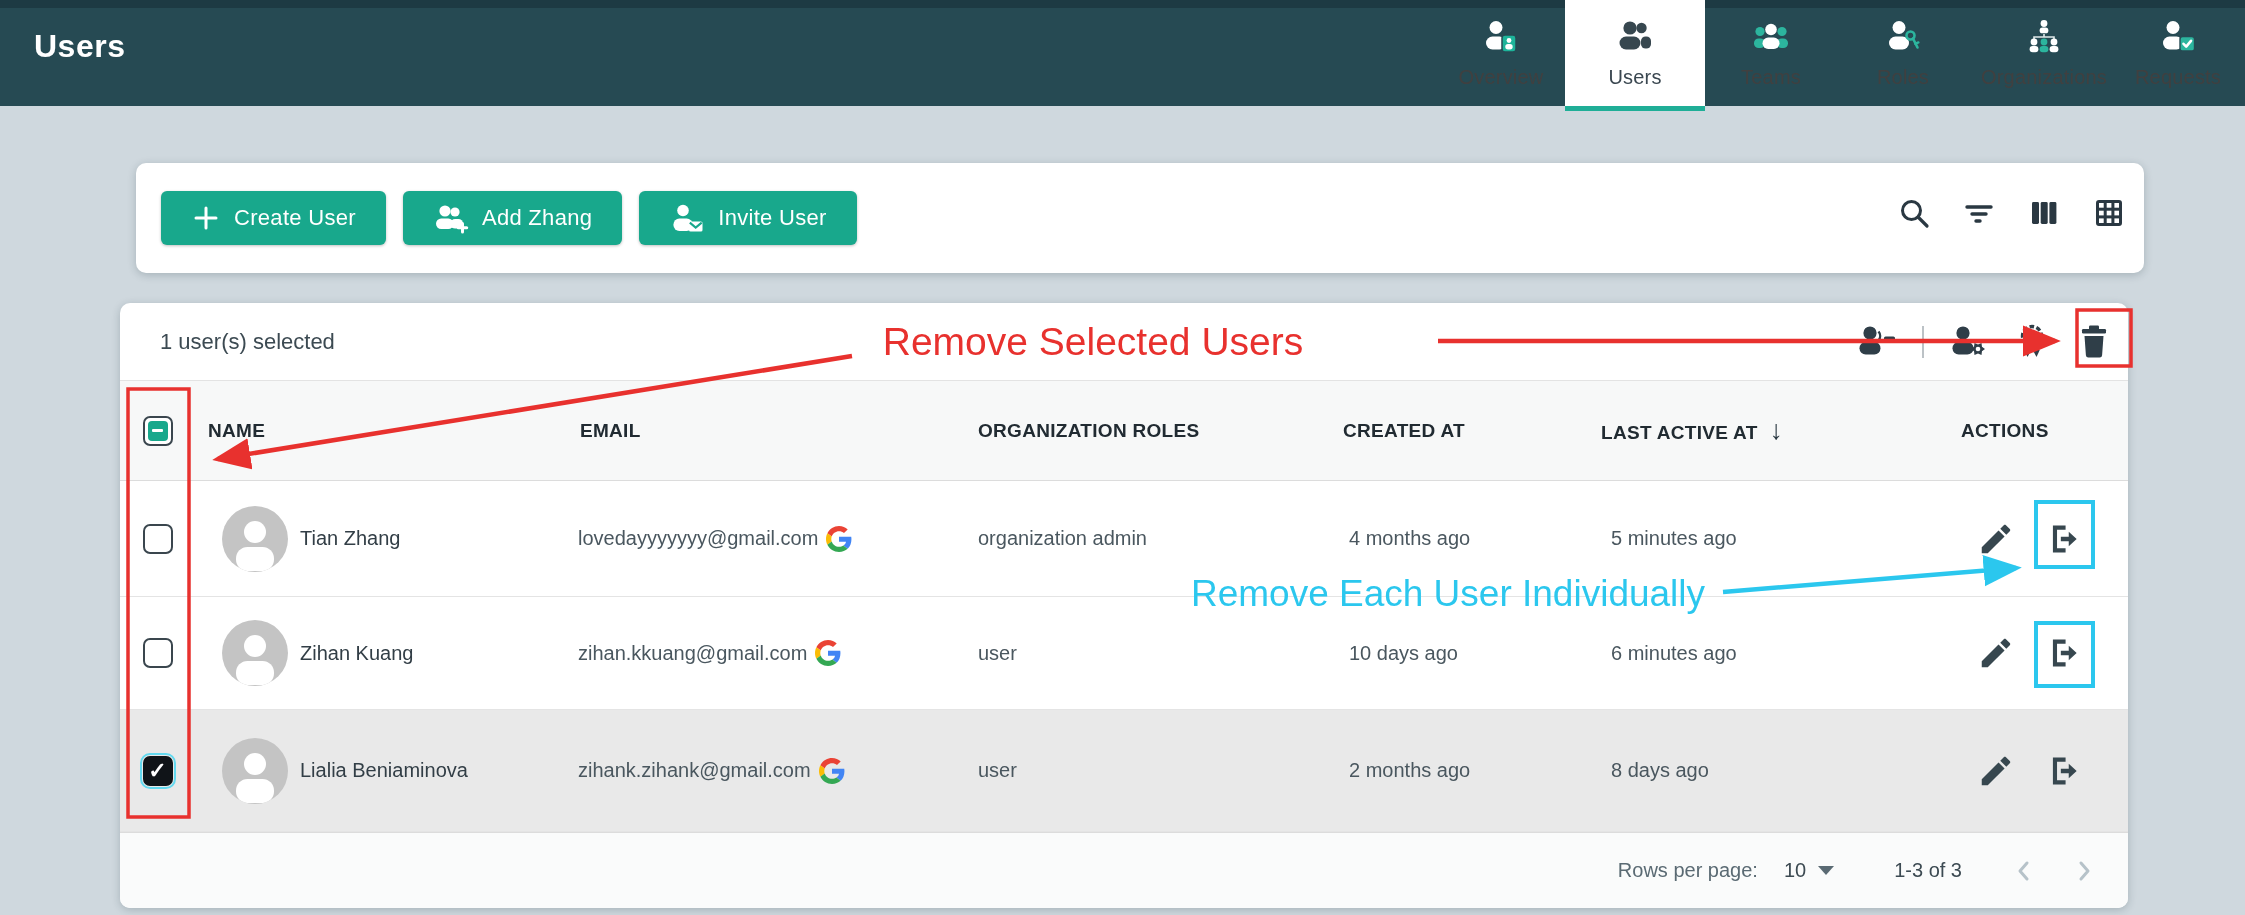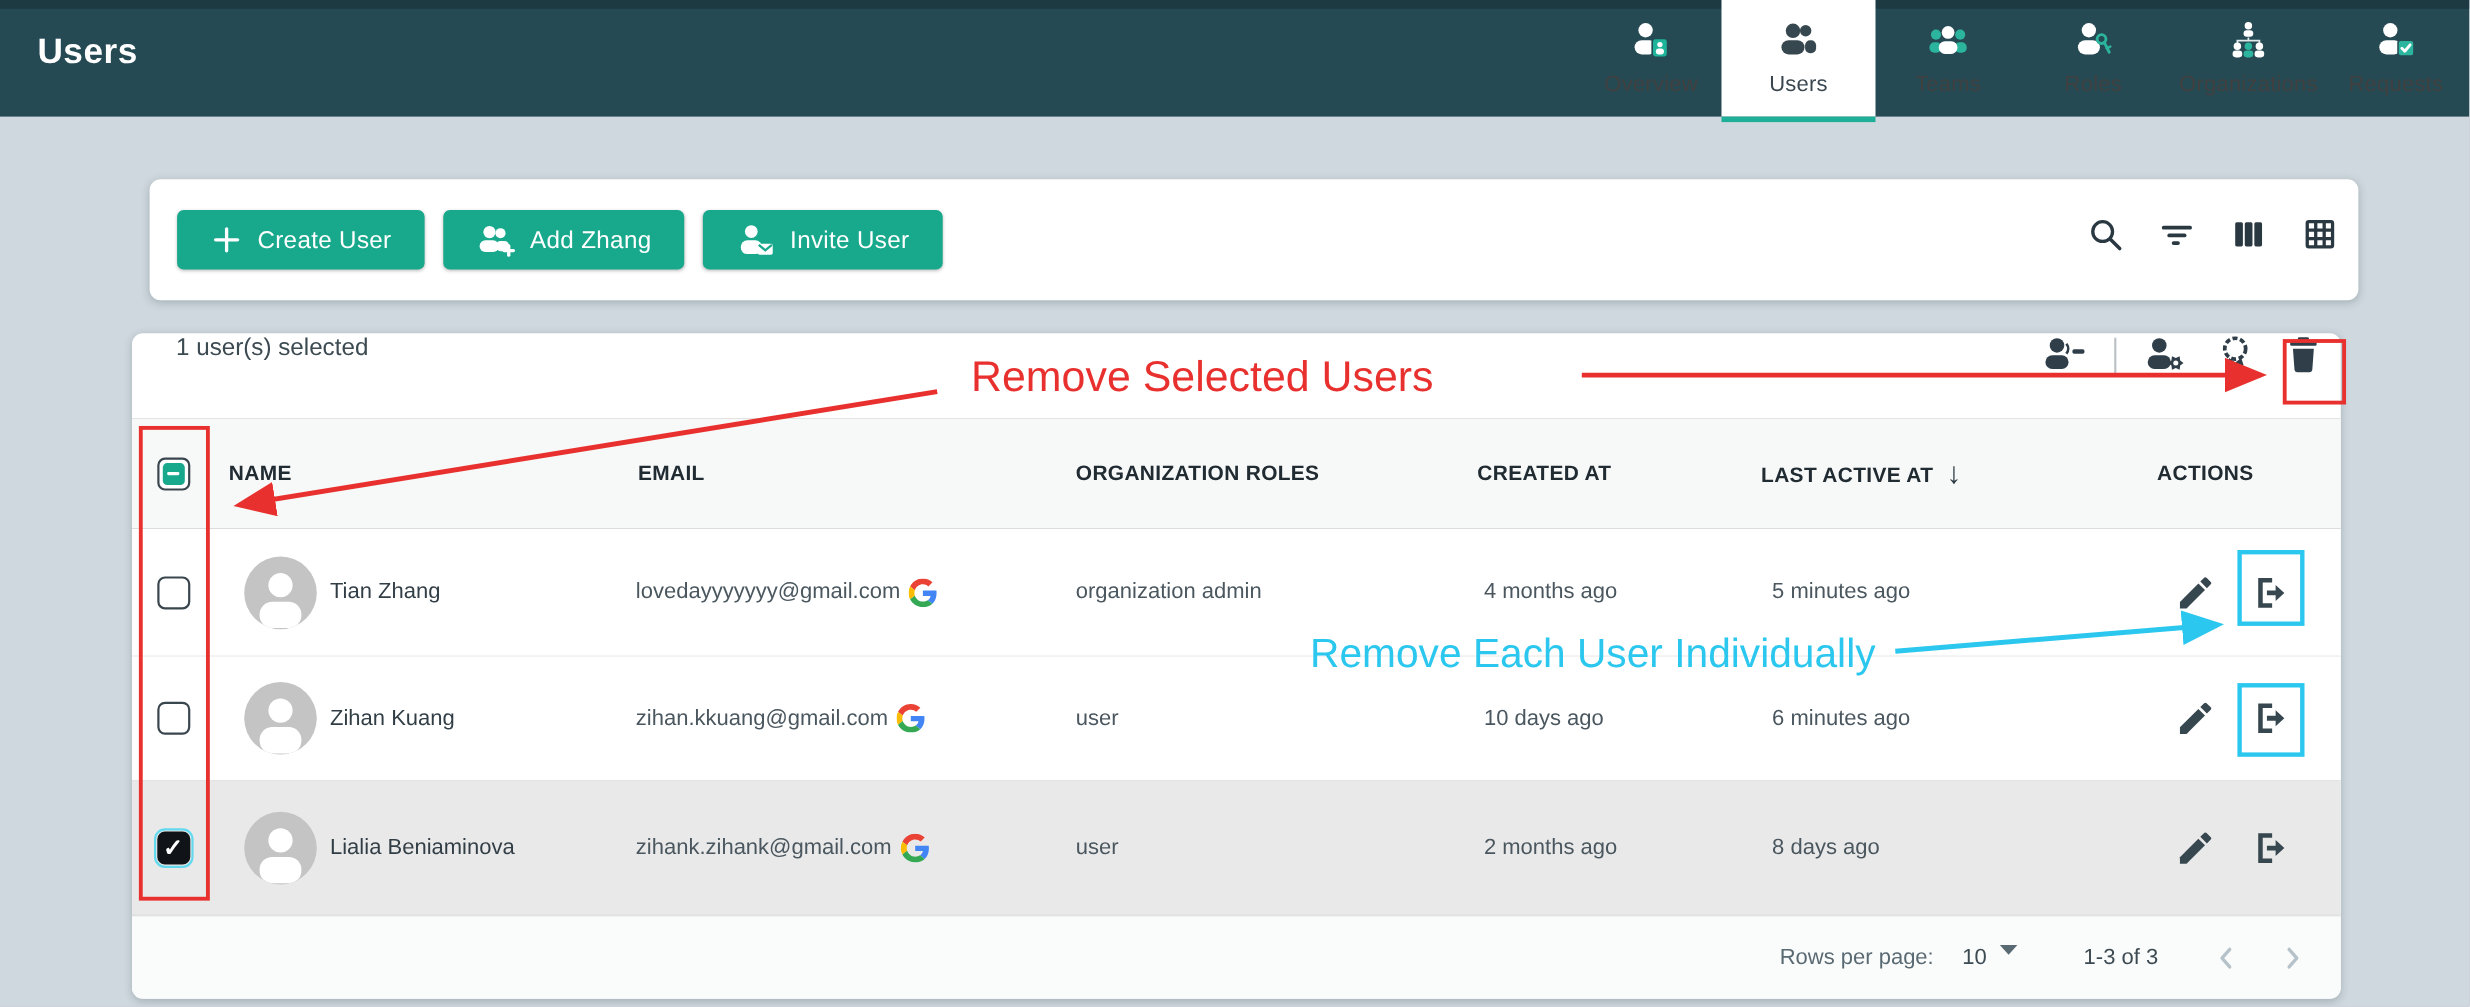--- a/index.html
+++ b/index.html
@@ -23,21 +23,21 @@
   .card{position:absolute;background:#fff;border-radius:10px;box-shadow:0 2px 8px rgba(25,45,55,.22)}
   .toolbar-card{left:136px;top:163px;width:2008px;height:110px}
   .btn-group{position:absolute;left:25px;top:28px;display:flex;gap:17px}
   .btn{height:54px;background:#18a88c;border:none;border-radius:6px;color:#fff;font-size:22px;font-family:inherit;
        display:flex;align-items:center;justify-content:center;gap:13px;padding:0 30px;cursor:pointer;
        box-shadow:0 1px 3px rgba(0,0,0,.25);letter-spacing:.3px}
   .tool-icons{position:absolute;right:18px;top:33px;display:flex;gap:31px;align-items:center}
   .tool-icons svg{display:block;cursor:pointer}
   
   .main-card{left:120px;top:303px;width:2008px;height:605px;display:flex;flex-direction:column;overflow:hidden}
-  .selection-bar{height:78px;flex:none;display:flex;align-items:flex-start;padding:0 14px 0 40px;border-bottom:1px solid #e3e3e3}
+  .selection-bar{height:78px;flex:none;display:flex;align-items:center;padding:0 14px 0 40px;border-bottom:1px solid #e3e3e3}
   .selection-text{font-size:22px;color:#3c4a52}
   .sel-icons{margin-left:auto;display:flex;align-items:center;gap:24px}
   .sel-icons svg{display:block;cursor:pointer}
   .v-divider{width:2px;height:32px;background:#bcc2c6}
   .thead{height:100px;flex:none;display:grid;grid-template-columns:75px 375px 380px 360px 255px 355px 1fr;
          align-items:center;background:#f7f8f8;border-bottom:1px solid #dcdcdc;
          font-weight:bold;font-size:19px;color:#212b32;letter-spacing:.3px}
   .trow{display:grid;grid-template-columns:75px 375px 380px 360px 255px 355px 1fr;align-items:center;
         background:#fff;border-bottom:1px solid #e4e4e4;font-size:20px;color:#4a575f}
   .trow.h1{height:116px}.trow.h2{height:113px}.trow.h3{height:122px}
@@ -58,21 +58,21 @@
   .cb.indeterminate .cb-dash{width:11px;height:3.5px;background:#fff;border-radius:1px}
   .cb.checked{background:#101418;border-color:#101418;outline:2.5px solid #63d9ef;outline-offset:1px}
   .cb-check{color:#fff;font-size:22px;font-weight:bold;line-height:1}
   
   .c-name{display:flex;align-items:center;gap:12px;padding-left:27px;color:#323e46}
   .avatar{width:66px;height:66px;border-radius:50%;background:#c4c4c4;position:relative;overflow:hidden;flex:none}
   
   .tfoot{flex:1;display:flex;align-items:center;justify-content:flex-end;background:#fafbfb;border-top:1px solid #dcdcdc;
          font-size:20px;color:#5a6a73;padding-right:24px}
   .rpp-label{margin-right:26px}
-  .rpp-select{display:flex;gap:12px;cursor:pointer;color:#3c4a52;margin-right:60px}
+  .rpp-select{display:flex;align-items:center;gap:12px;cursor:pointer;color:#3c4a52;margin-right:60px}
   .caret-down{width:0;height:0;border-left:8px solid transparent;border-right:8px solid transparent;border-top:9px solid #5a6a73}
   .range{margin-right:42px;color:#3c4a52}
   .pg-btn{width:40px;height:40px;display:flex;align-items:center;justify-content:center;cursor:pointer}
   .pg-btn + .pg-btn{margin-left:20px}
   
   .annotations{position:absolute;left:0;top:0;width:2245px;height:915px;z-index:50;pointer-events:none}
   .ann-text{font-family:"Liberation Sans",sans-serif}
 </style>
 </head>
 <body>

